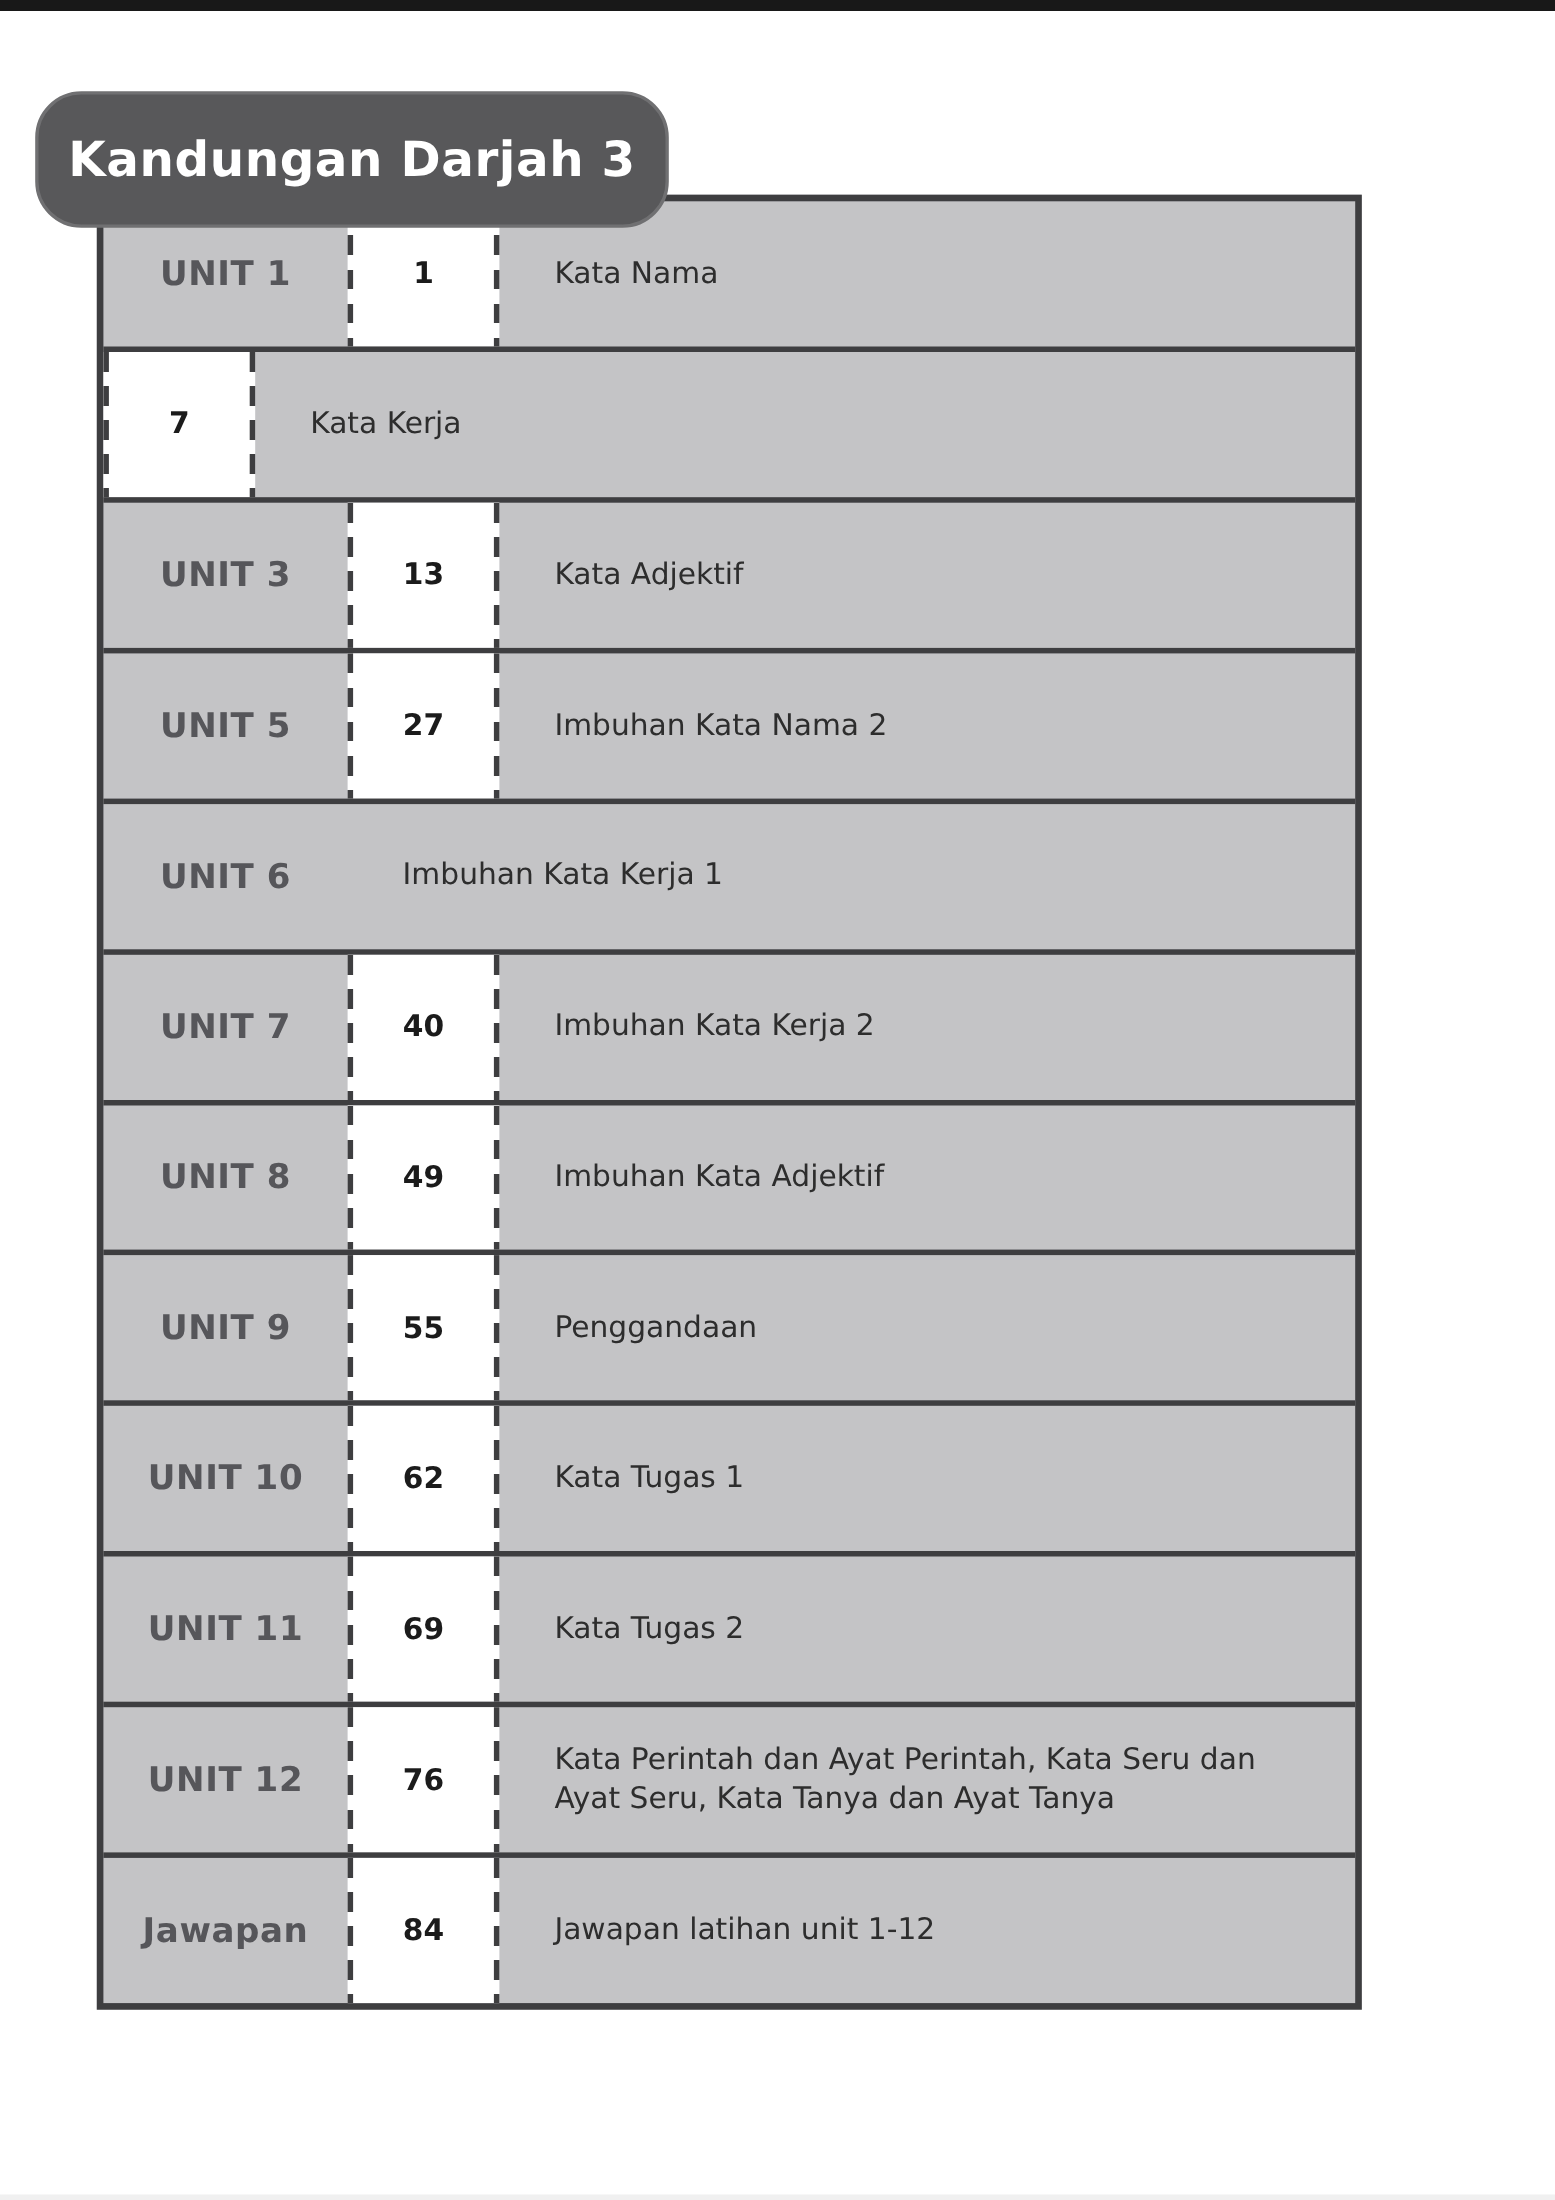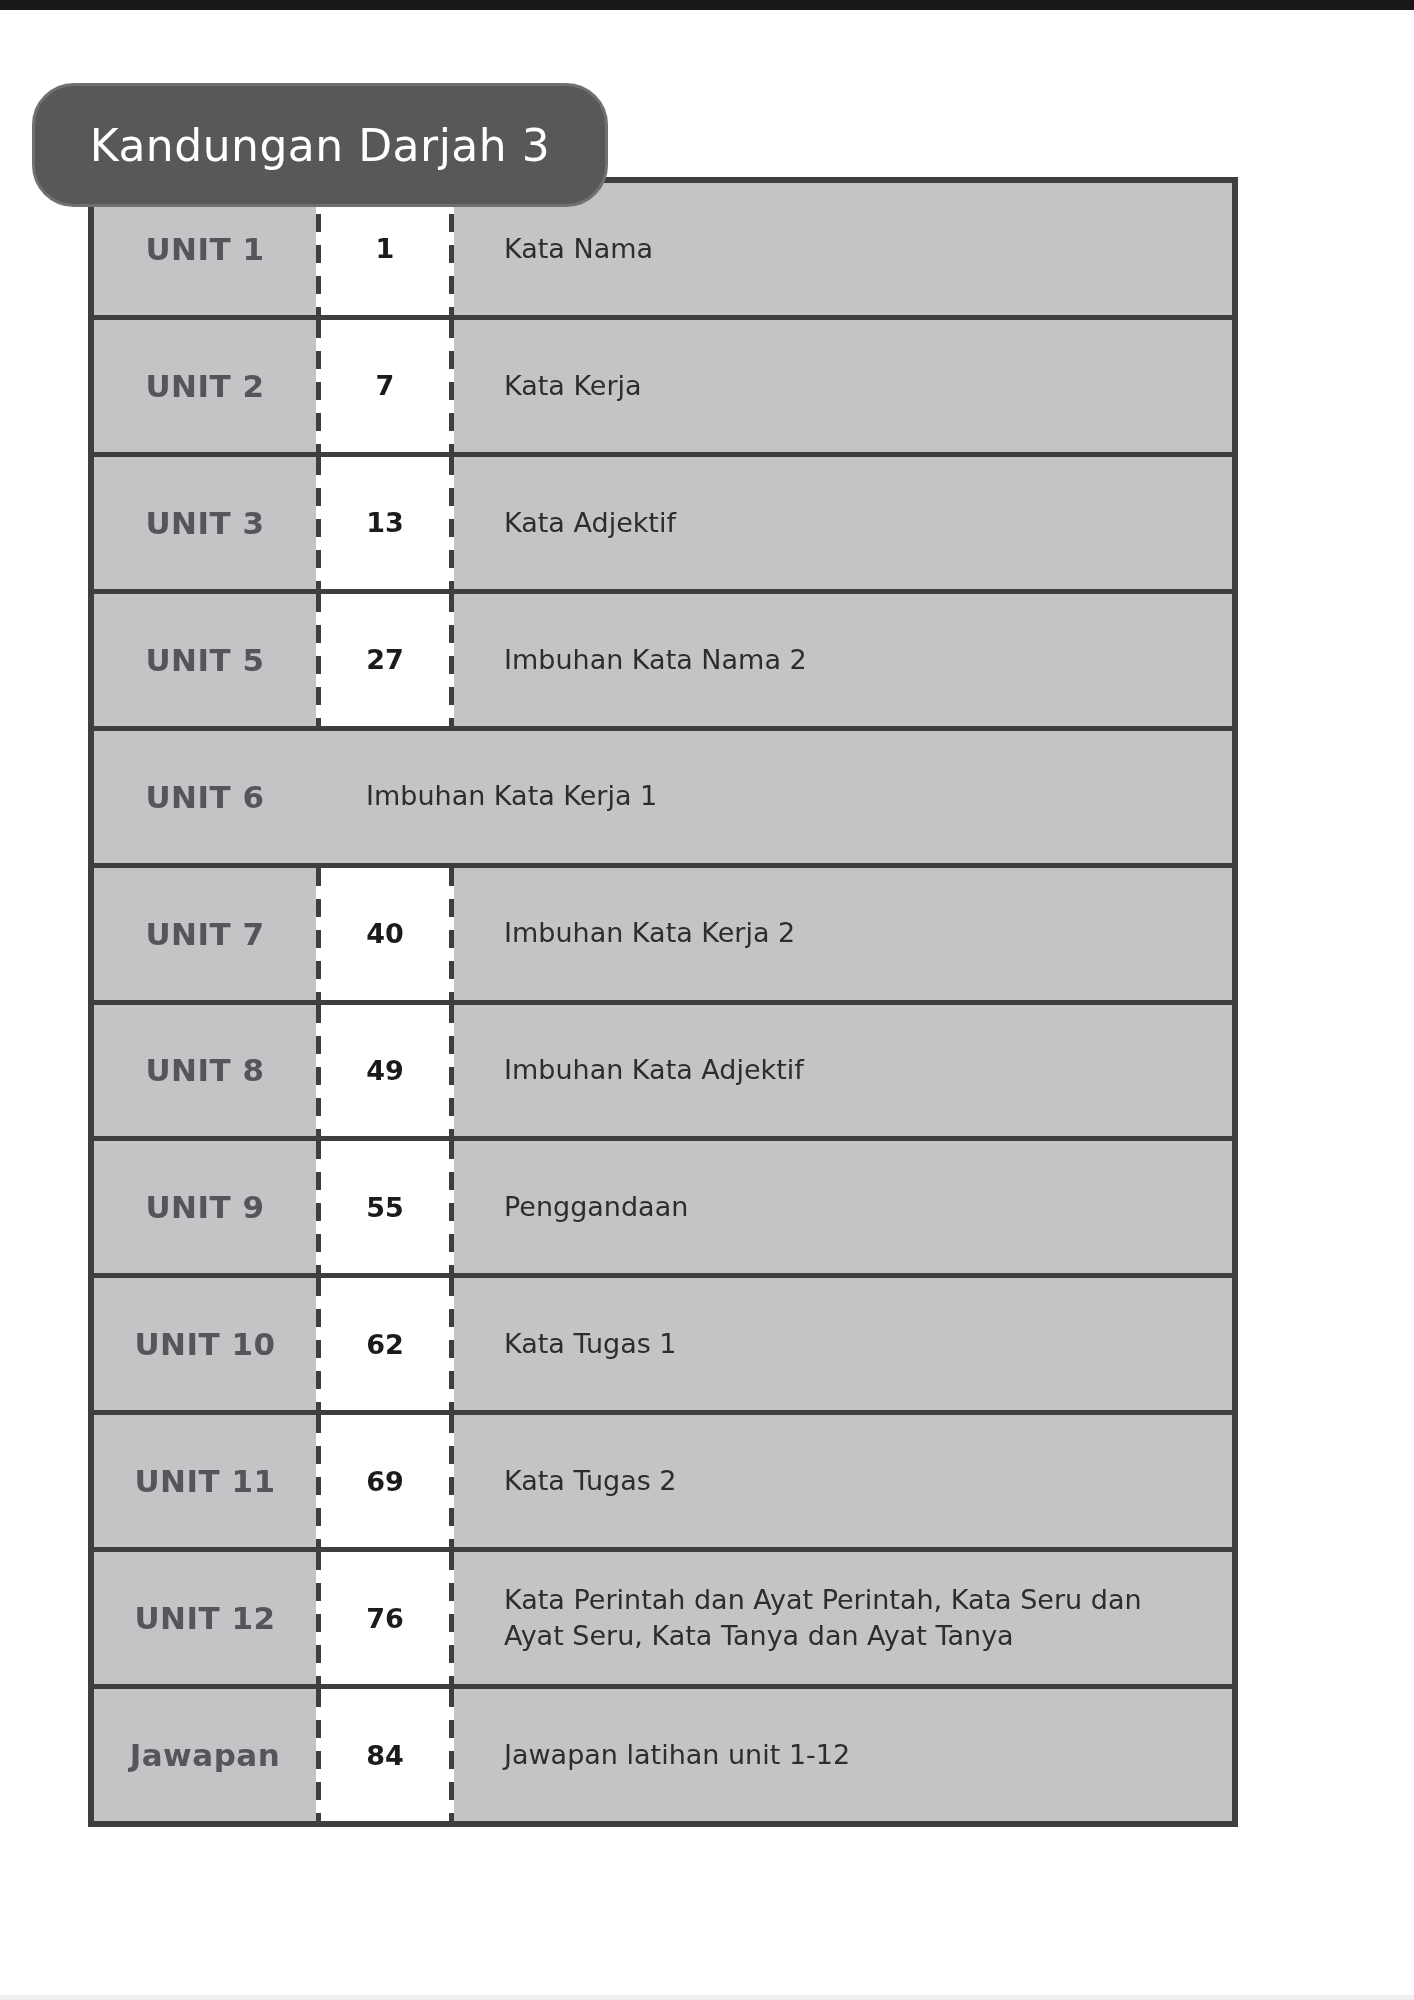--- a/index.html
+++ b/index.html
@@ -32,21 +32,21 @@
   .title-banner{
     position:absolute;left:32px;top:83px;width:576px;height:124px;
     background:var(--header-bg);
     border:3px solid var(--header-border);
     border-radius:42px;
     display:flex;align-items:center;justify-content:center;
     z-index:5;
   }
   .title-banner .title-text{
     color:var(--header-text);
-    font-size:44px;font-weight:400;letter-spacing:0.5px;
+    font-size:44px;font-weight:700;letter-spacing:0.5px;
     white-space:nowrap;
   }
   .contents-table{
     position:absolute;left:88px;top:177px;width:1150px;height:1650px;
     background:var(--cell-bg);
     border:6px solid var(--line);
     display:flex;flex-direction:column;
     z-index:1;
   }
   .row{
@@ -95,21 +95,20 @@
 </div>
 
 <div class="contents-table">
   <div class="row">
     <div class="cell unit">UNIT 1</div>
     <div class="cell page">1</div>
     <div class="cell topic">Kata Nama</div>
   </div>
 
   <div class="row">
-    <div class="cell unit">UNIT 2</div>
     <div class="cell page">7</div>
     <div class="cell topic">Kata Kerja</div>
   </div>
 
   <div class="row">
     <div class="cell unit">UNIT 3</div>
     <div class="cell page">13</div>
     <div class="cell topic">Kata Adjektif</div>
   </div>
 

